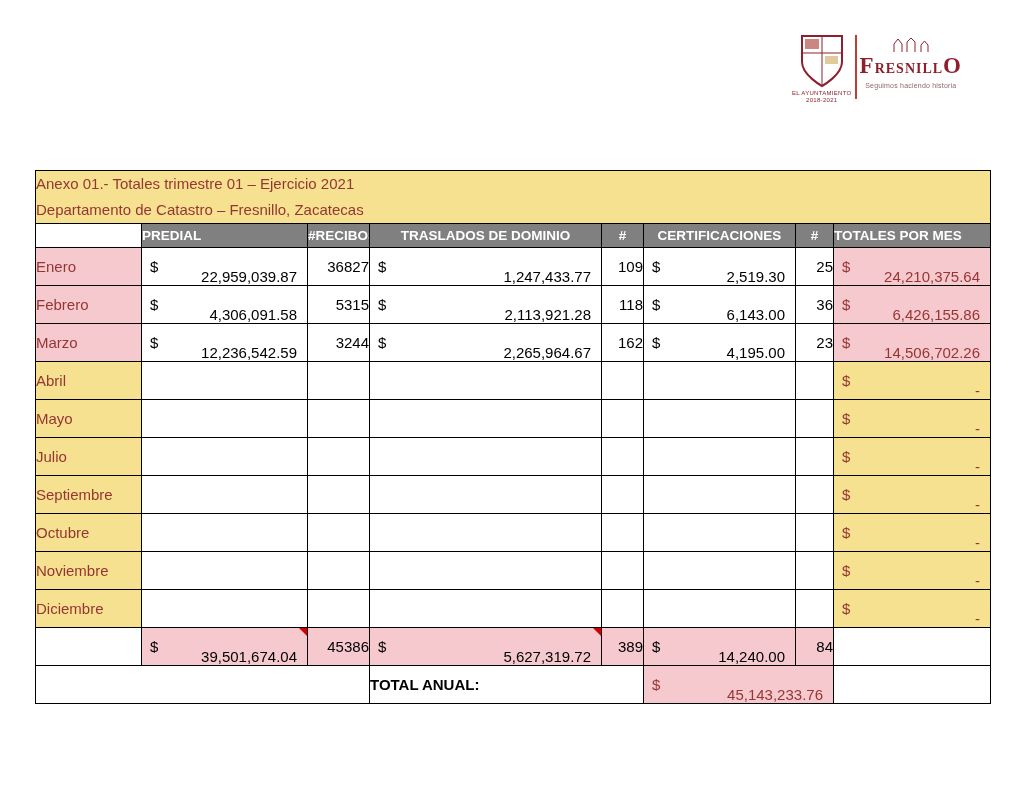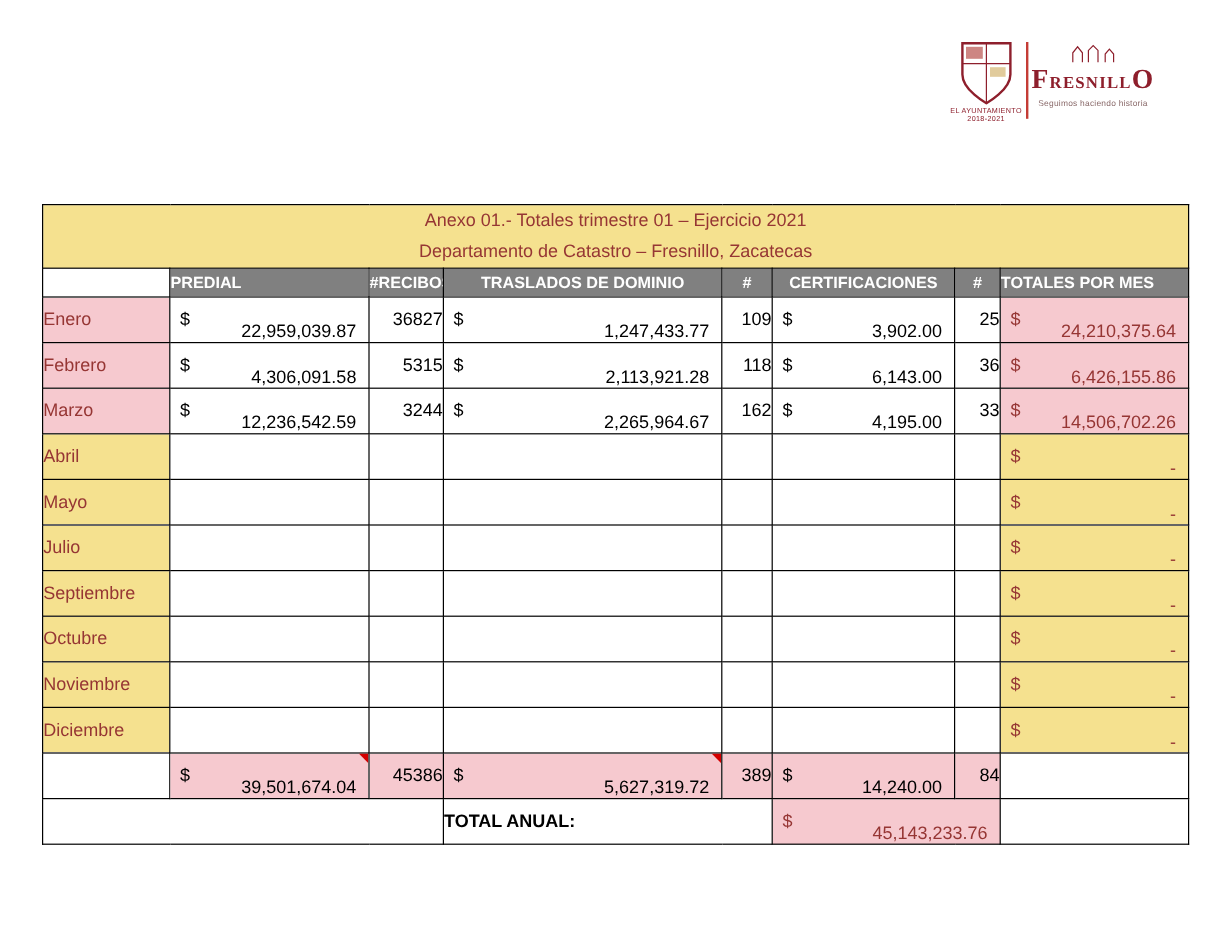--- a/index.html
+++ b/index.html
@@ -25,21 +25,21 @@
   .brand span{font-size:14px;}
   .brand span.cap{font-size:23px;}
   .tagline{font-size:7px;color:#8a6a6a;margin-top:1px;letter-spacing:.2px;}
 
   
   .title{position:absolute;top:100px;left:0;width:100%;text-align:center;font-size:22px;color:#000;font-weight:400;}
 
   
   table.report{position:absolute;top:170px;left:35px;width:955px;border-collapse:collapse;table-layout:fixed;}
   table.report td,table.report th{border:1px solid #000;height:26px;font-size:15px;vertical-align:middle;padding:0;overflow:hidden;white-space:nowrap;}
-  .banner-cell{background:var(--yellow);color:var(--maroon);text-align:center;height:54px;}
+  .banner-cell{background:var(--yellow);color:var(--maroon);text-align:left;height:54px;}
   .banner-cell div{line-height:26px;}
   tr.colhead th{background:var(--gray);color:#fff;font-weight:bold;font-size:13.5px;height:24px;}
   tr.colhead td.blankhead{background:#fff;height:24px;}
   .al{text-align:left;padding-left:8px;margin-top:31px;}
   .ar{text-align:right;padding-right:6px;}
   .ac{text-align:center;}
   td.month{color:var(--maroon);text-align:left;padding-left:6px;}
   .bg-pink{background:var(--pink);}
   .bg-yellow{background:var(--yellow);}
   .cur{display:flex;justify-content:space-between;align-items:center;padding:0 10px 0 8px;}
@@ -129,21 +129,21 @@
       <td>
             <div class="cur">
               <span class="sym">$</span>
               <span class="amt">1,247,433.77</span>
             </div>
           </td>
       <td class="num">109</td>
       <td>
             <div class="cur">
               <span class="sym">$</span>
-              <span class="amt">3,902.00</span>
+              <span class="amt">2,519.30</span>
             </div>
           </td>
       <td class="num">25</td>
       <td class="bg-pink">
             <div class="cur maroon-text">
               <span class="sym">$</span>
               <span class="amt">24,210,375.64</span>
             </div>
           </td>
     </tr>
@@ -194,21 +194,21 @@
               <span class="amt">2,265,964.67</span>
             </div>
           </td>
       <td class="num">162</td>
       <td>
             <div class="cur">
               <span class="sym">$</span>
               <span class="amt">4,195.00</span>
             </div>
           </td>
-      <td class="num">33</td>
+      <td class="num">23</td>
       <td class="bg-pink">
             <div class="cur maroon-text">
               <span class="sym">$</span>
               <span class="amt">14,506,702.26</span>
             </div>
           </td>
     </tr>
 
     <tr>
       <td class="month bg-yellow">Abril</td>

